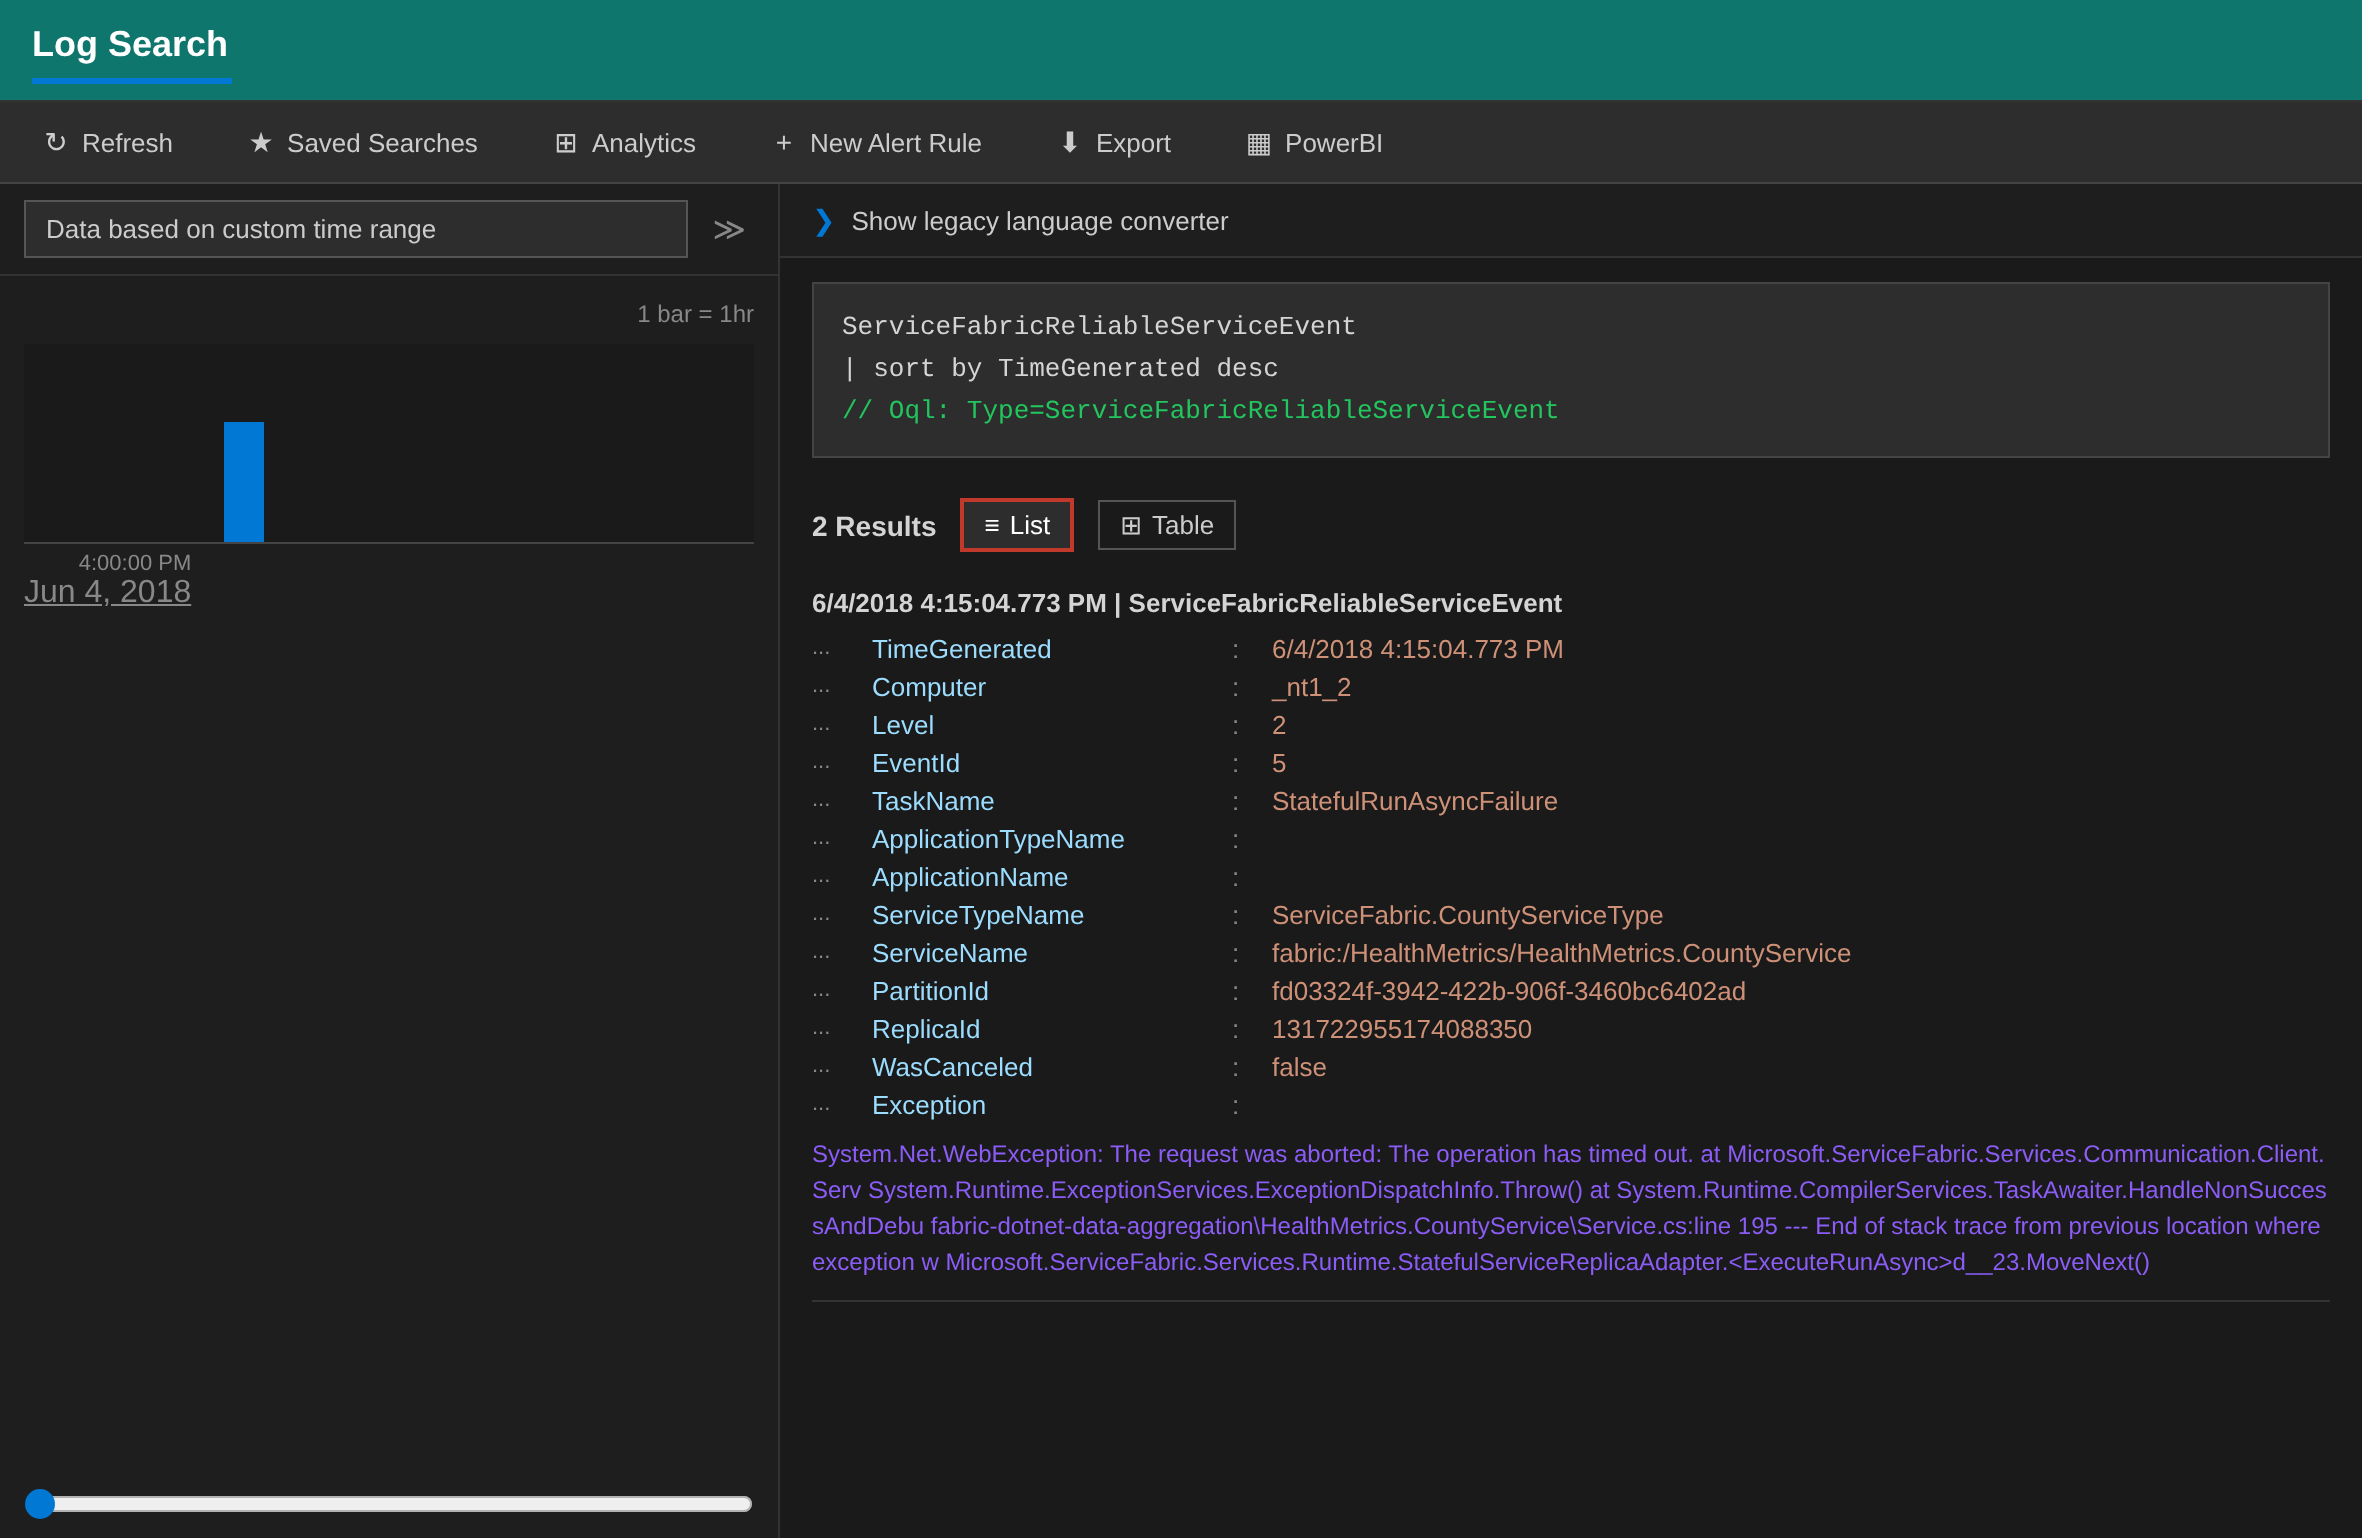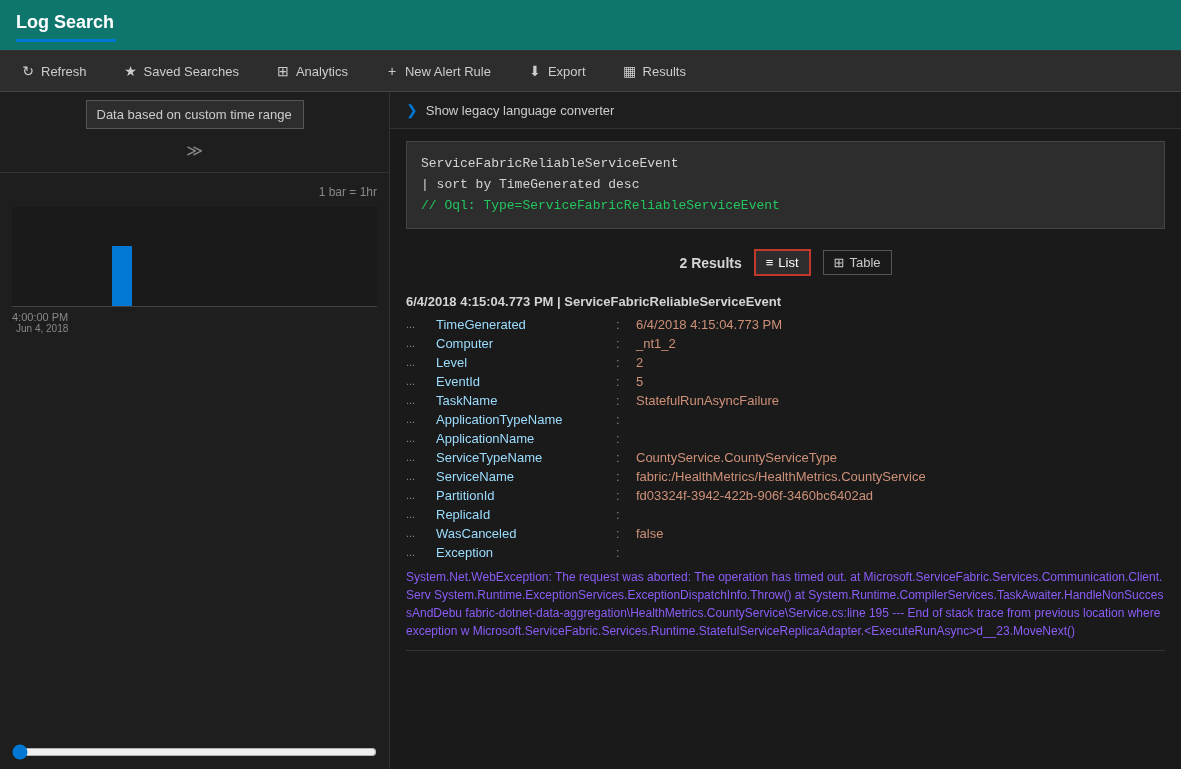--- a/index.html
+++ b/index.html
@@ -73,21 +73,20 @@
       border-right: 1px solid #333;
       display: flex;
       flex-direction: column;
     }
     .left-panel-header {
       display: flex;
       align-items: center;
       padding: 8px 12px;
       border-bottom: 1px solid #333;
       gap: 8px;
-      flex-direction: column;
     }
     .time-range-dropdown {
       flex: 1;
       background: #2d2d2d;
       border: 1px solid #555;
       color: #ccc;
       padding: 6px 10px;
       font-size: 13px;
       appearance: none;
       cursor: pointer;
@@ -177,21 +176,20 @@
     .query-comment {
       color: #22c55e;
     }
 
     
     .results-bar {
       display: flex;
       align-items: center;
       padding: 8px 16px;
       gap: 12px;
-      justify-content: center;
     }
     .results-count {
       font-size: 14px;
       color: #d4d4d4;
       font-weight: 600;
     }
     .view-btn {
       display: flex;
       align-items: center;
       gap: 5px;
@@ -290,21 +288,21 @@
   <div class="toolbar-item">
     <span class="toolbar-icon">+</span>
     <span>New Alert Rule</span>
   </div>
   <div class="toolbar-item">
     <span class="toolbar-icon">⬇</span>
     <span>Export</span>
   </div>
   <div class="toolbar-item">
     <span class="toolbar-icon">▦</span>
-    <span>Results</span>
+    <span>PowerBI</span>
   </div>
 </div>
 
 <div class="main-layout">
 
   <div class="left-panel">
     <div class="left-panel-header">
       <select class="time-range-dropdown">
         <option>Data based on custom time range</option>
       </select>
@@ -314,21 +312,21 @@
     </div>
 
     <div class="chart-area">
       <div class="bar-label">1 bar = 1hr</div>
       <div class="chart-container">
         <div class="chart-bar"></div>
       </div>
       <div class="chart-xaxis">
         <div>
           <div style="font-size:11px;color:#888;">4:00:00 PM</div>
-          <div style="font-size:10px;color:#888;">Jun 4, 2018</div>
+          <div style="font-size:16px;color:#888;text-decoration:underline;">Jun 4, 2018</div>
         </div>
       </div>
     </div>
 
     <div class="slider-container">
       <input type="range" class="range-slider" min="0" max="100" value="0" style="">
     </div>
   </div>
 
   <div class="right-panel">
@@ -395,38 +393,39 @@
         </div>
         <div class="result-field">
           <span class="field-expand">...</span>
           <span class="field-name">ApplicationName</span>
           <span class="field-sep">:</span>
         </div>
         <div class="result-field">
           <span class="field-expand">...</span>
           <span class="field-name">ServiceTypeName</span>
           <span class="field-sep">:</span>
-          <span class="field-value">CountyService.CountyServiceType</span>
+          <span class="field-value">ServiceFabric.CountyServiceType</span>
         </div>
         <div class="result-field">
           <span class="field-expand">...</span>
           <span class="field-name">ServiceName</span>
           <span class="field-sep">:</span>
           <span class="field-value">fabric:/HealthMetrics/HealthMetrics.CountyService</span>
         </div>
         <div class="result-field">
           <span class="field-expand">...</span>
           <span class="field-name">PartitionId</span>
           <span class="field-sep">:</span>
           <span class="field-value">fd03324f-3942-422b-906f-3460bc6402ad</span>
         </div>
         <div class="result-field">
           <span class="field-expand">...</span>
           <span class="field-name">ReplicaId</span>
           <span class="field-sep">:</span>
+          <span class="field-value">131722955174088350</span>
         </div>
         <div class="result-field">
           <span class="field-expand">...</span>
           <span class="field-name">WasCanceled</span>
           <span class="field-sep">:</span>
           <span class="field-value">false</span>
         </div>
         <div class="result-field">
           <span class="field-expand">...</span>
           <span class="field-name">Exception</span>

